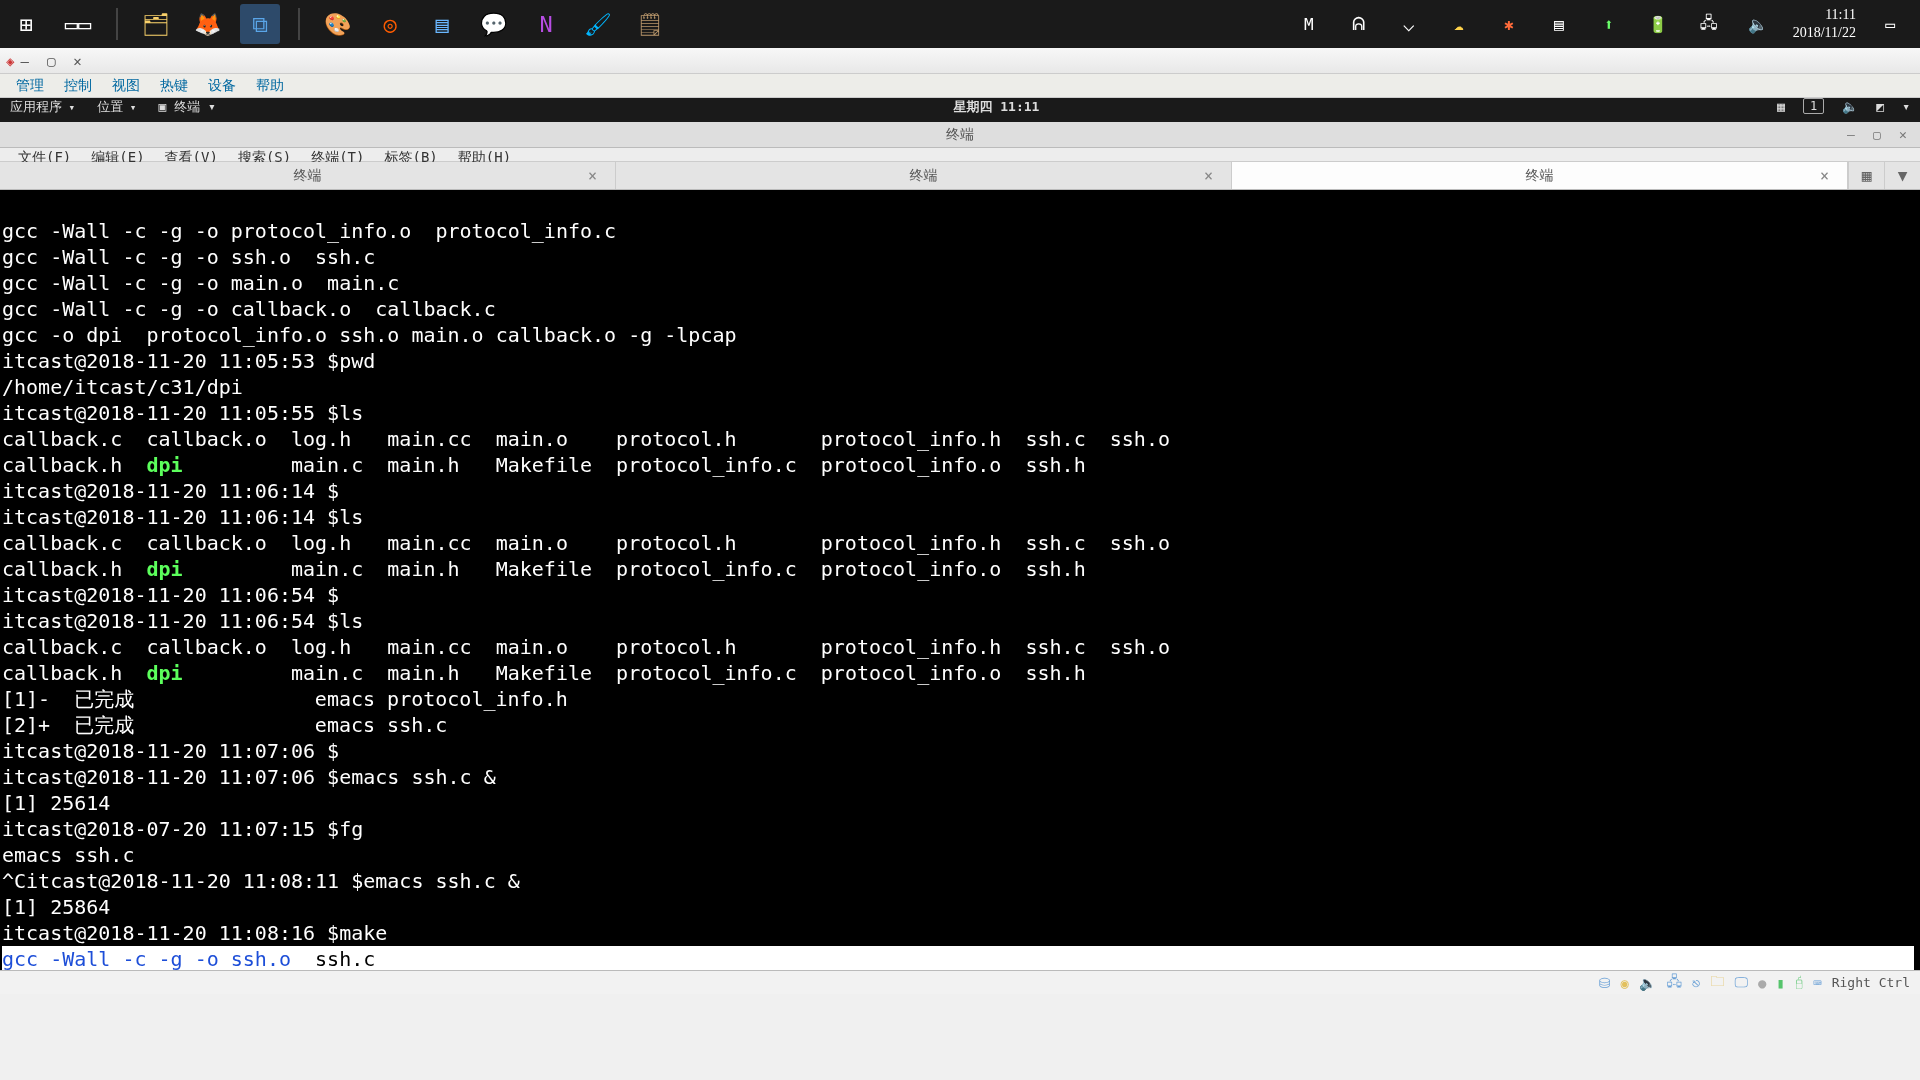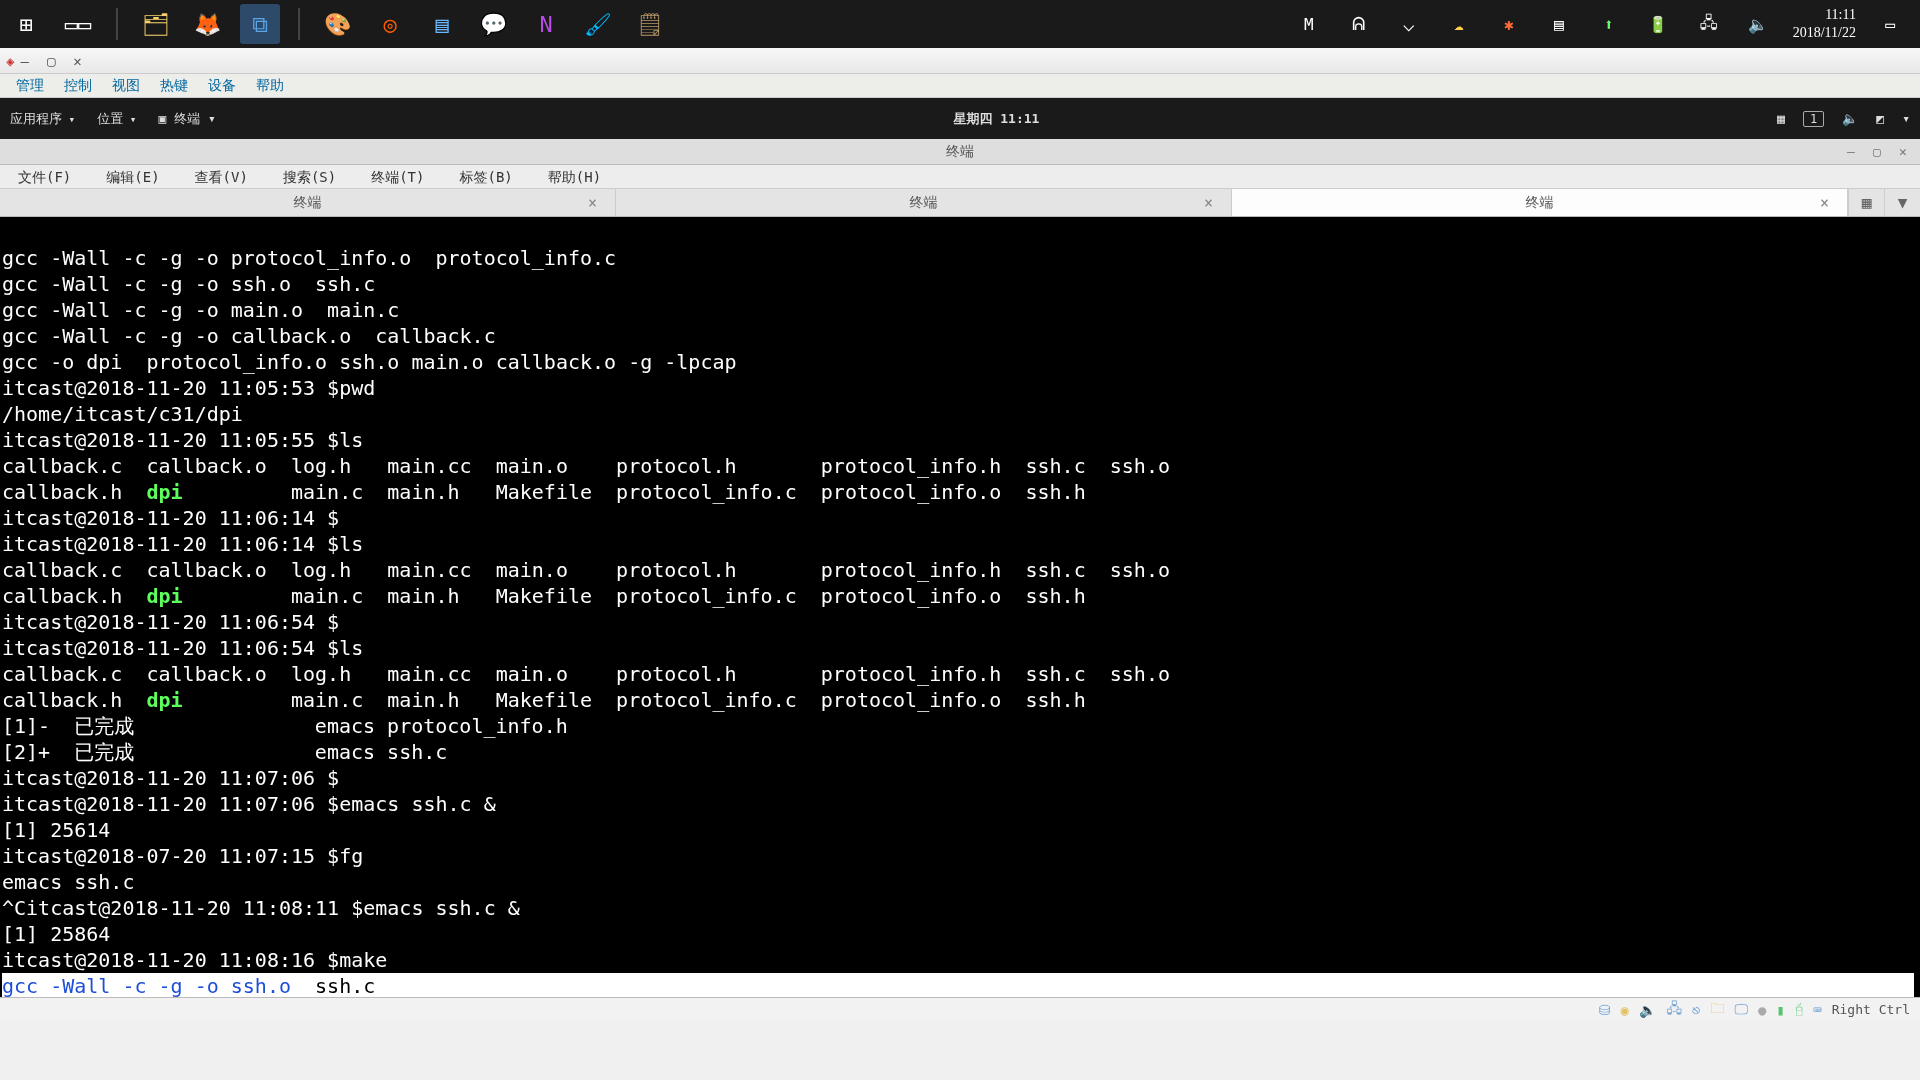--- a/index.html
+++ b/index.html
@@ -62,24 +62,24 @@
   display: flex;
   align-items: flex-end;
   gap: 4px;
   padding: 0 8px;
   font-size: 14px;
   color: #0369a1;
   border-bottom: 1px solid #ccc;
 }
 .vbox-menubar > div { padding: 2px 8px; }
 .guest-top {
-  height: 41px;
+  height: 24px;
   background: #1a1a1a;
   display: flex;
-  align-items: center;
+  align-items: flex-start;
   color: #ddd;
   font-size: 13px;
   padding: 0 10px;
 }
 .guest-top .apps { display: flex; align-items: center; gap: 22px; }
 .guest-top .dropdown::after { content: ' ▾'; font-size: 11px; }
 .guest-top .center { flex: 1; text-align: center; font-weight: bold; }
 .guest-top .right { display: flex; align-items: center; gap: 18px; }
 .guest-top .badge { display: inline-block; border: 1px solid #aaa; padding: 0 6px; border-radius: 2px; font-size: 12px; }
 .term-title {
@@ -99,25 +99,25 @@
   display: flex;
   gap: 12px;
   color: #777;
 }
 .term-title-btns span {
   width: 14px; height: 14px; border-radius: 50%;
   display: inline-flex; align-items: center; justify-content: center;
   font-size: 13px;
 }
 .term-menubar {
-  height: 24px;
+  height: 14px;
   background: #ededed;
   display: flex;
-  align-items: flex-end;
-  gap: 19px;
+  align-items: flex-start;
+  gap: 4px;
   padding: 0 10px;
   font-size: 14px;
   color: #333;
   border-bottom: 1px solid #ccc;
 }
 .term-menubar > div { padding: 1px 8px; }
 .term-tabs {
   height: 28px;
   background: #e4e4e4;
   display: flex;

